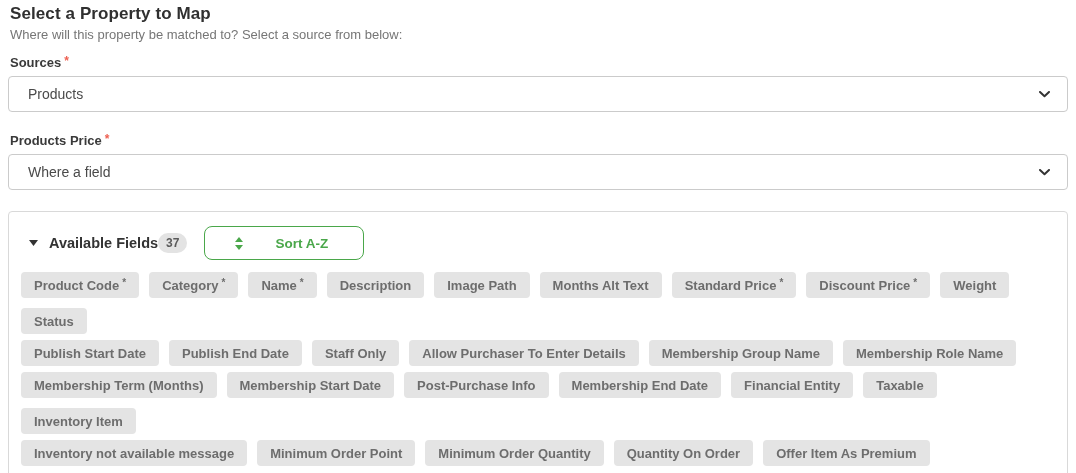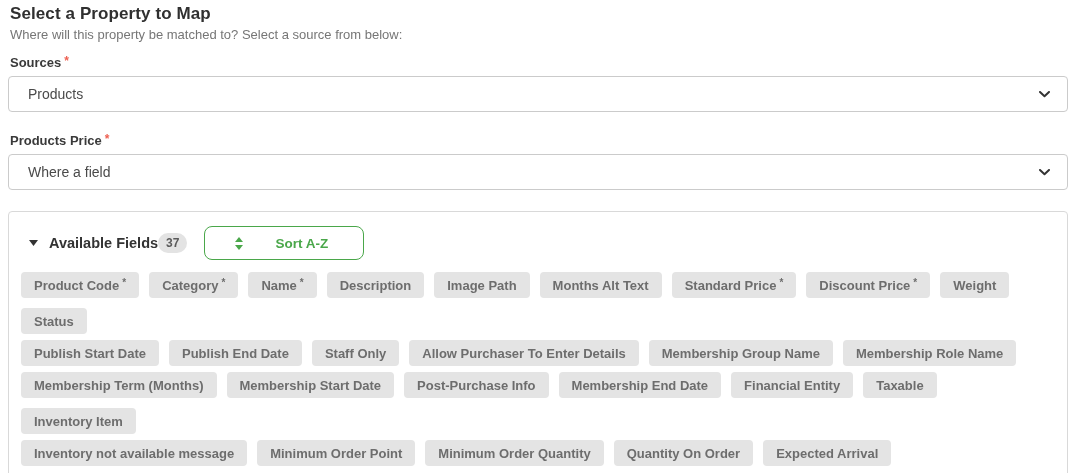--- a/index.html
+++ b/index.html
@@ -204,19 +204,18 @@
           <span class="chip">Membership End Date</span>
           <span class="chip">Financial Entity</span>
           <span class="chip">Taxable</span>
           <span class="chip">Inventory Item</span>
         </div>
         <div class="chip-row">
           <span class="chip">Inventory not available message</span>
           <span class="chip">Minimum Order Point</span>
           <span class="chip">Minimum Order Quantity</span>
           <span class="chip">Quantity On Order</span>
-          <span class="chip">Expected Arrival</span>
           <span class="chip">Offer Item As Premium</span>
         </div>
       </div>
   </div>
 
 </div>
 
 </body></html>

